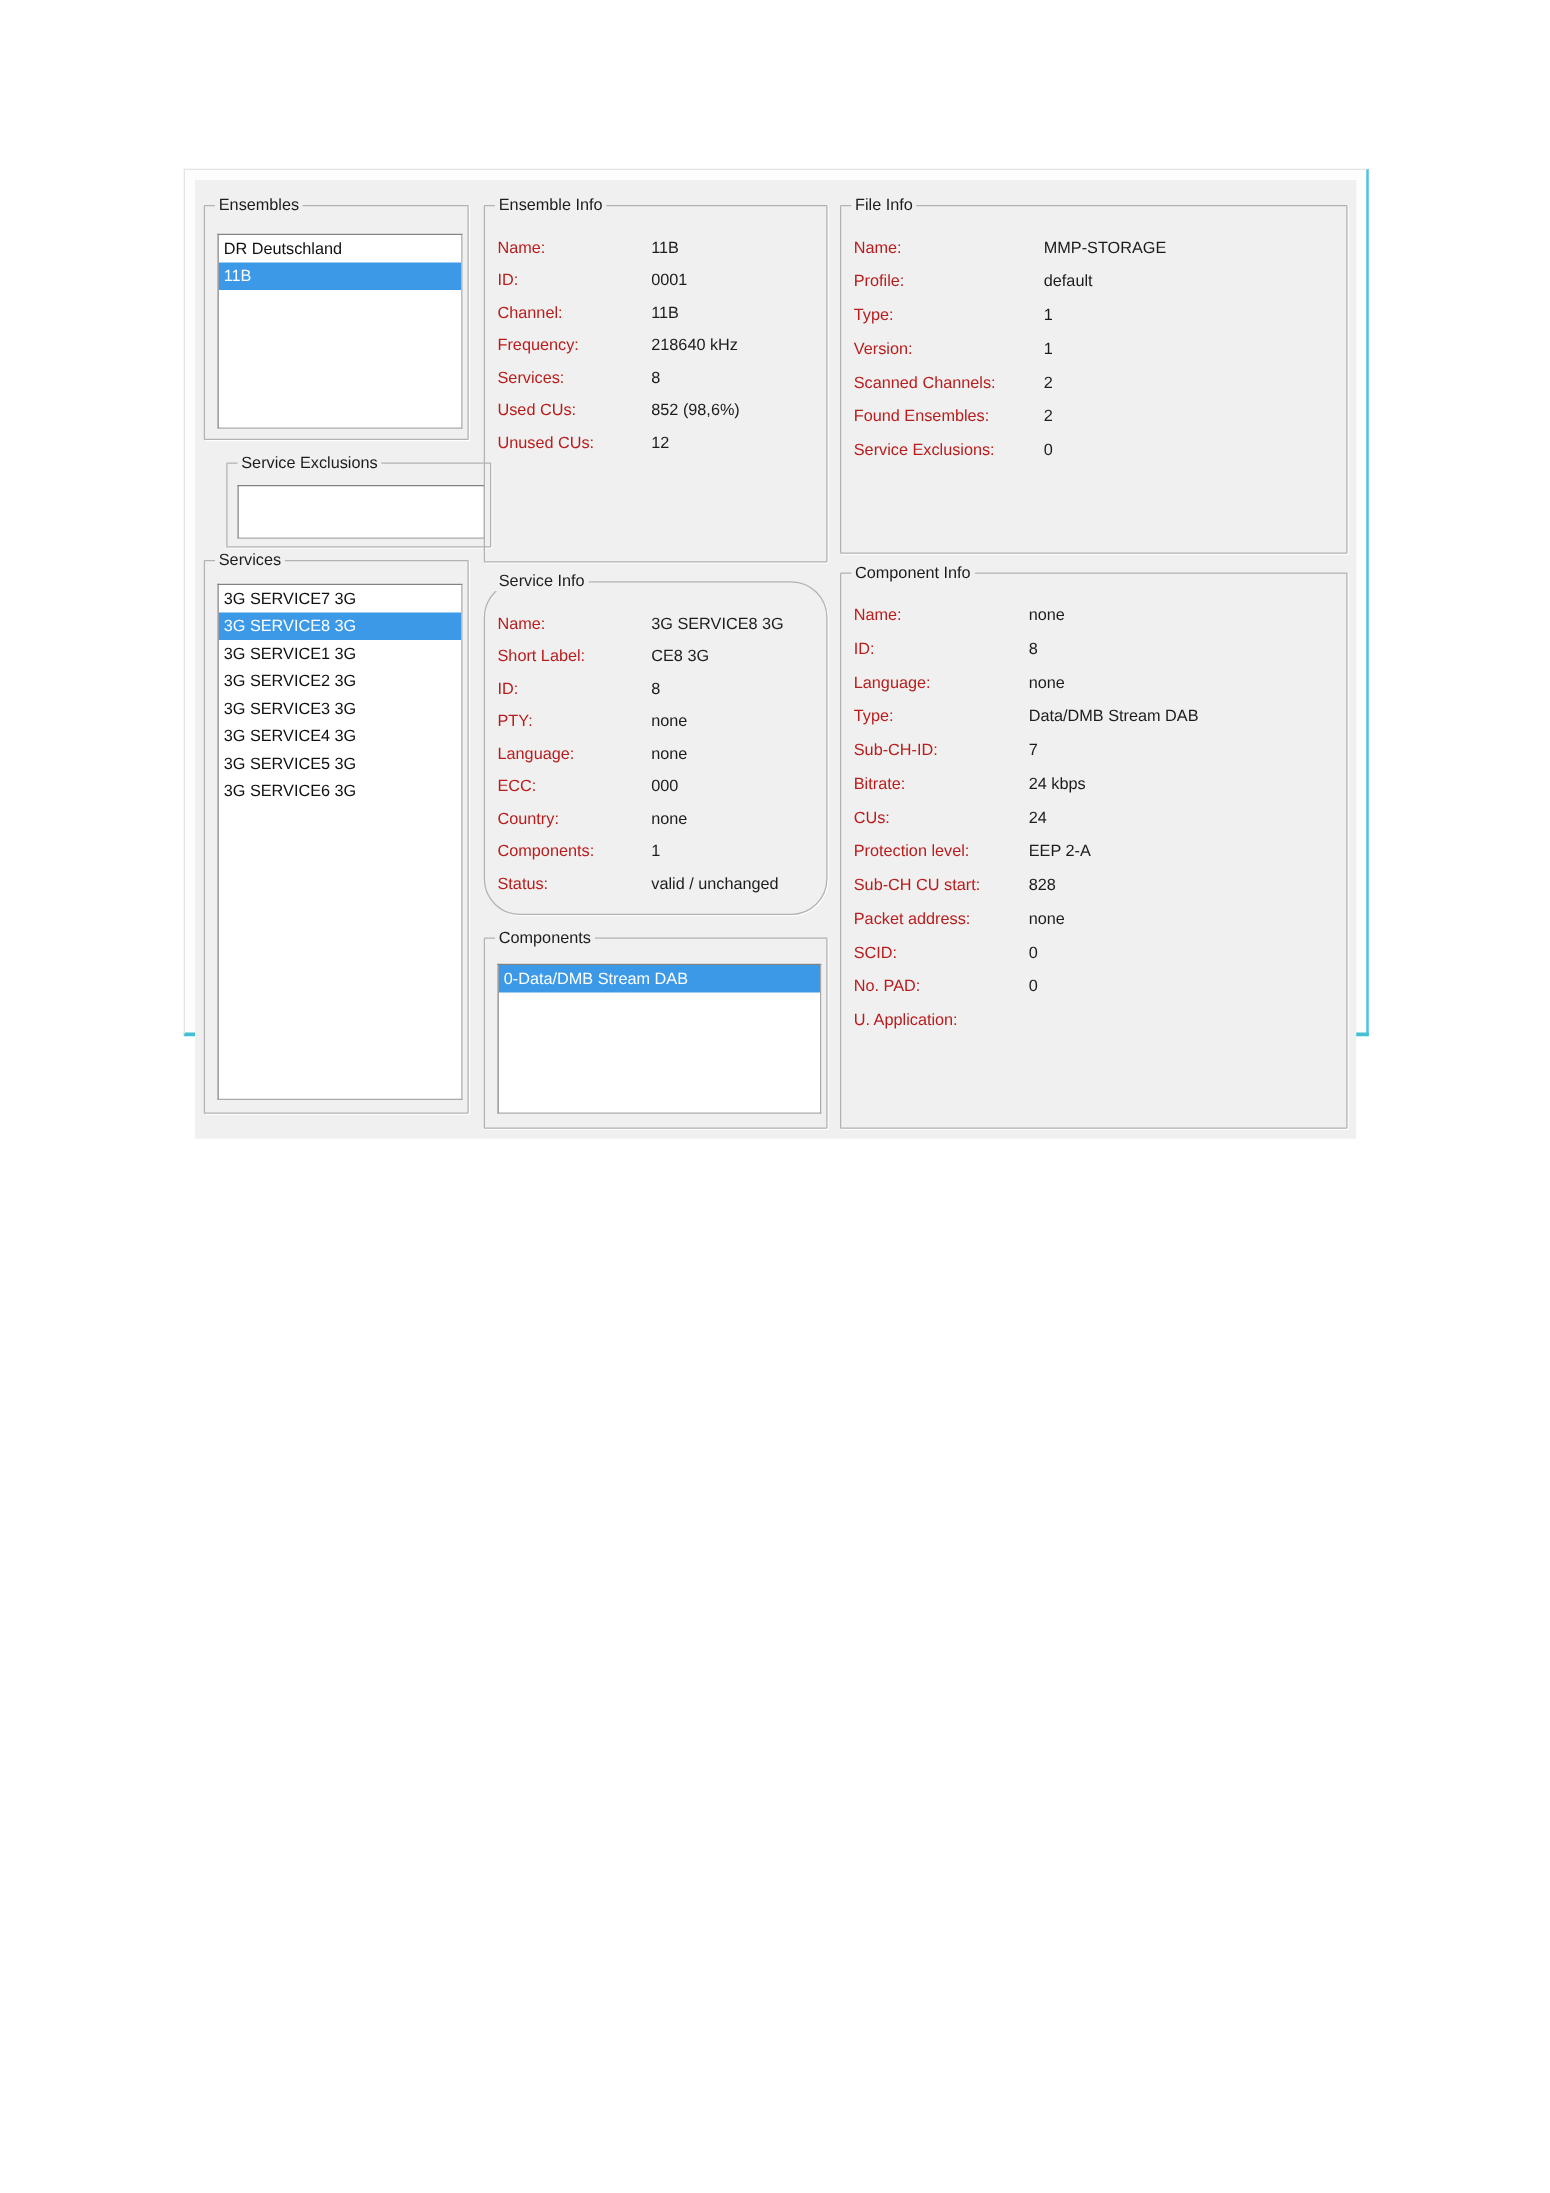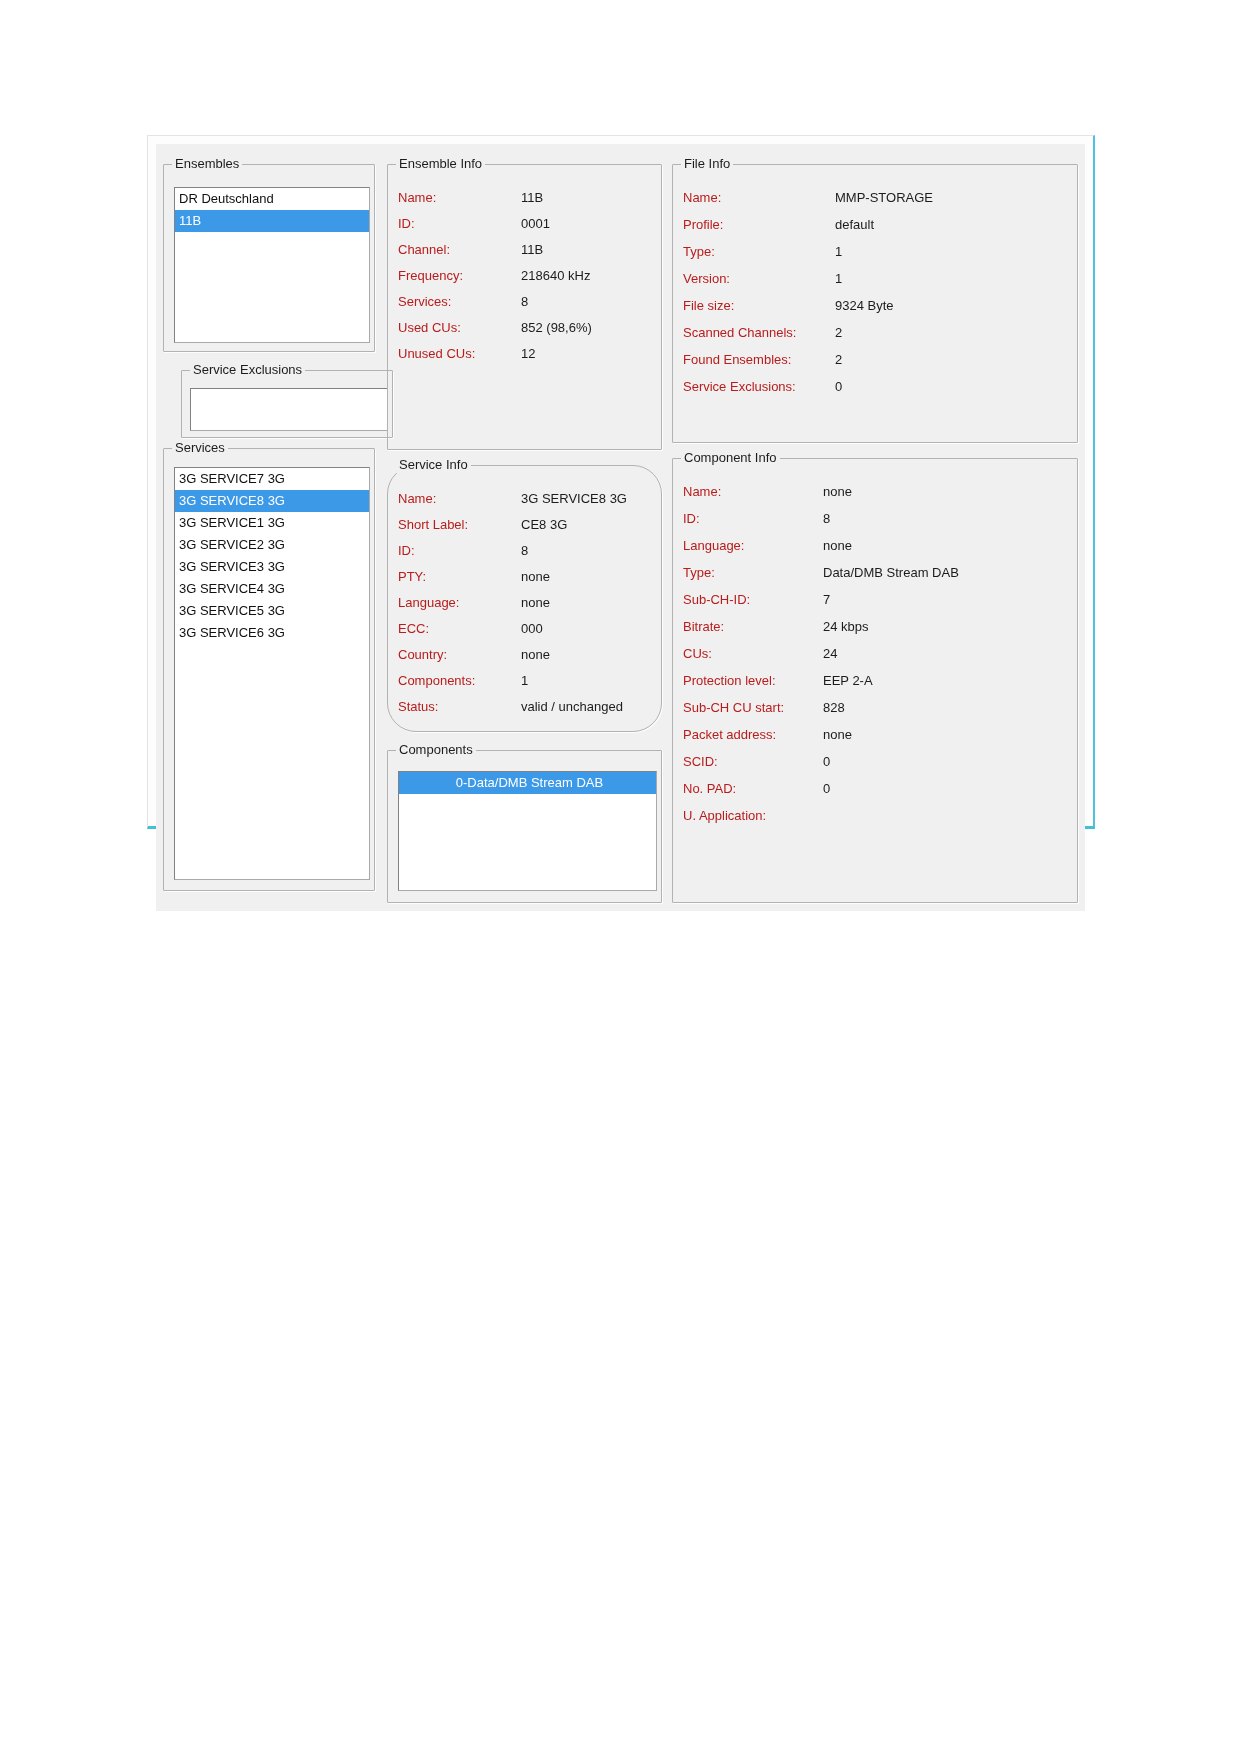--- a/index.html
+++ b/index.html
@@ -109,21 +109,21 @@
   .g-services           { left: 7px;   top: 304px; width: 212px; height: 443px; }
   .g-ensemble-info      { left: 231px; top: 20px;  width: 275px; height: 286px; }
   .g-service-info       { left: 231px; top: 321px; width: 275px; height: 267px; border-radius: 29px; }
   .g-components         { left: 231px; top: 606px; width: 275px; height: 153px; }
   .g-file-info          { left: 516px; top: 20px;  width: 406px; height: 279px; }
   .g-component-info     { left: 516px; top: 314px; width: 406px; height: 445px; }
   
   .lb-ensembles          { left: 10px; top: 22px; right: 4px; height: 156px; }
   .lb-service-exclusions { left: 8px;  top: 17px; right: 4px; height: 43px;  }
   .lb-services           { left: 10px; top: 18px; right: 4px; height: 413px; }
-  .lb-components         { left: 10px; top: 20px; right: 4px; height: 120px; text-align: center; }
+  .lb-components         { left: 10px; top: 20px; right: 4px; height: 120px; }
 </style>
 </head>
 <body>
 
 <div class="page">
   <div class="window">
     <div class="client">
 
       <div class="groupbox g-ensembles">
         <span class="group-label">Ensembles</span>
@@ -281,24 +281,20 @@
             <div class="info-row">
               <span class="info-label">Type:</span>
               <span class="info-value">1</span>
             </div>
 
             <div class="info-row">
               <span class="info-label">Version:</span>
               <span class="info-value">1</span>
             </div>
 
-            <div class="info-row">
-              <span class="info-label">File size:</span>
-              <span class="info-value">9324 Byte</span>
-            </div>
 
             <div class="info-row">
               <span class="info-label">Scanned Channels:</span>
               <span class="info-value">2</span>
             </div>
 
             <div class="info-row">
               <span class="info-label">Found Ensembles:</span>
               <span class="info-value">2</span>
             </div>

